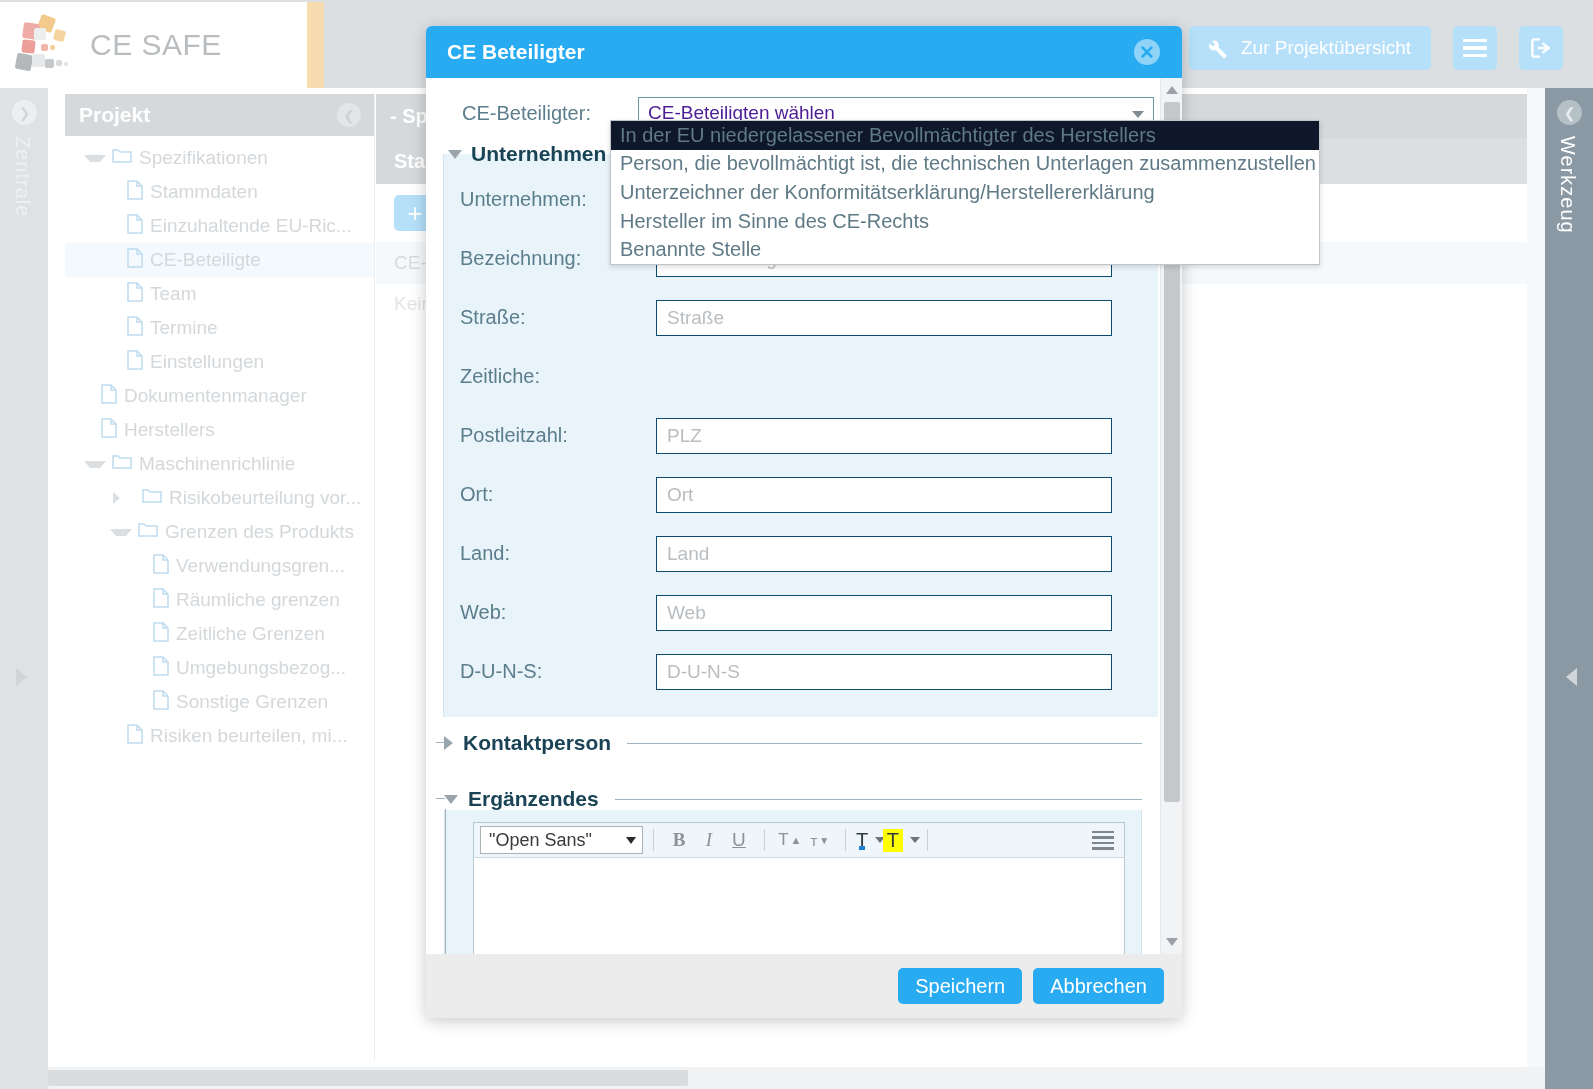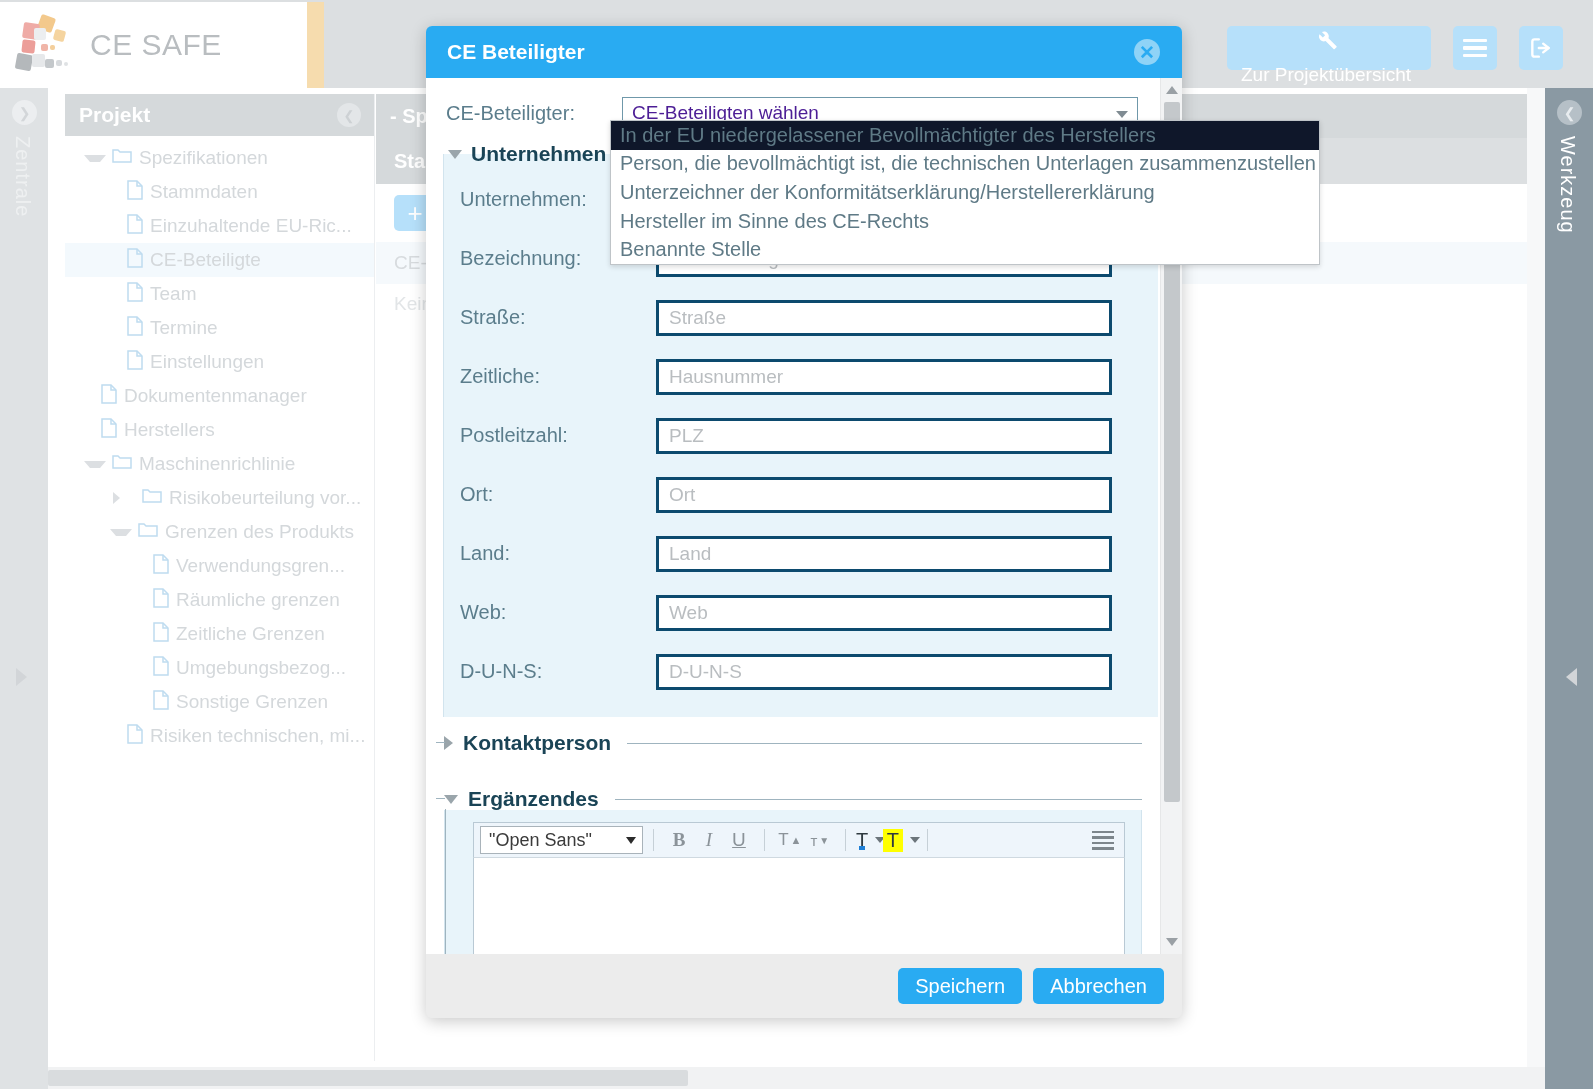--- a/index.html
+++ b/index.html
@@ -34,21 +34,21 @@
     position: absolute; left: 307px; top: 2px; width: 17px; height: 86px;
     background: #f6dcae;
   }
   .top-actions {
     position: absolute; right: 30px; top: 26px;
     display: flex; align-items: center; gap: 22px;
   }
   .btn-proj {
     height: 44px; background: #b6e0fa; border: none; border-radius: 5px;
     color: #ffffff; font-size: 19px; padding: 0 20px 0 14px;
-    display: flex; align-items: center; gap: 12px; cursor: pointer; flex-direction: column;
+    display: flex; align-items: center; gap: 12px; cursor: pointer;
   }
   .btn-square {
     width: 44px; height: 44px; background: #b6e0fa; border: none;
     border-radius: 5px; display: flex; align-items: center; justify-content: center;
     cursor: pointer;
   }
   .hamburger { width: 24px; height: 18px; display: flex; flex-direction: column; justify-content: space-between; }
   .hamburger span { display: block; height: 3.4px; background: #fff; border-radius: 1px; }
 
   
@@ -184,21 +184,21 @@
     border-left: 1px solid #e6e7e8;
   }
   .vscroll .arrow-up, .vscroll .arrow-dn {
     position: absolute; left: 5px; width: 0; height: 0;
   }
   .vscroll .arrow-up { top: 8px; border-left: 6px solid transparent; border-right: 6px solid transparent; border-bottom: 8px solid #9aa0a5; }
   .vscroll .arrow-dn { bottom: 8px; border-left: 6px solid transparent; border-right: 6px solid transparent; border-top: 8px solid #9aa0a5; }
   .vscroll .thumb { position: absolute; left: 3px; top: 24px; width: 16px; height: 700px; background: #c4c8cb; border-radius: 2px; }
 
   .row {
-    display: flex; align-items: center; margin: 0 0 0 0; height: 46px;
+    display: flex; align-items: center; margin: 0 0 0 16px; height: 46px;
   }
   .row .lab {
     width: 196px; flex: 0 0 196px; text-align: left; padding-left: 20px;
     font-size: 20px; color: #5b7d8c;
   }
   .selectbox {
     position: relative; width: 516px; height: 33px; background: #ffffff;
     border: 1px solid #6f98aa; display: flex; align-items: center;
     padding: 0 26px 0 9px; font-size: 19px; color: #4c1d95; cursor: pointer;
   }
@@ -215,21 +215,21 @@
   fieldset.grp > legend {
     font-size: 21px; color: #1a4456; font-weight: 700; padding: 0 8px 0 4px;
     display: flex; align-items: center; gap: 9px;
   }
   .tri-d { width: 0; height: 0; border-left: 7px solid transparent; border-right: 7px solid transparent; border-top: 9px solid #9aa5ab; }
   .tri-r { width: 0; height: 0; border-top: 7px solid transparent; border-bottom: 7px solid transparent; border-left: 9px solid #9aa5ab; }
 
   .frow { display: flex; align-items: center; height: 59px; }
   .frow .lab { width: 212px; flex: 0 0 212px; padding-left: 16px; font-size: 20px; color: #5b7d8c; }
   .finput {
-    width: 456px; height: 36px; border: 3px solid #0c4a6e; background: #ffffff;
+    width: 456px; height: 36px; border: 1px solid #0c4a6e; background: #ffffff;
     font-size: 19px; color: #333; padding: 0 10px; outline: none;
     font-family: "Liberation Sans", sans-serif;
   }
   .finput::placeholder { color: #b9bdc0; }
 
   
   .sect {
     margin: 14px 18px 0 18px; position: relative;
   }
   .sect-head {
@@ -520,21 +520,21 @@
               </svg></span>
             <span class="lbl">Sonstige Grenzen</span>
           </div>
           <div class="tree-row">
             <span style="flex:0 0 40px"></span>
             <span class="tw none"></span>
             <span class="ic-file"><svg width="16" height="20" viewBox="0 0 16 20" fill="none" stroke="#bfdcf0" stroke-width="1.5">
                 <path d="M1 1h9l5 5v13H1z"></path>
                 <path d="M10 1v5h5"></path>
               </svg></span>
-            <span class="lbl">Risiken technischen, mi...</span>
+            <span class="lbl">Risiken beurteilen, mi...</span>
           </div>
         </div>
     </div>
 
     <div class="content-area">
       <div class="content-head">- Spezifikationen</div>
       <div class="tabstrip" id="tabstrip">
           <div class="tab">Stammdaten</div>
           <div class="tab active">Einstellungen</div>
         </div>
@@ -581,21 +581,20 @@
               <div class="frow">
                 <div class="lab">Bezeichnung:</div>
                 <input class="finput" type="text" placeholder="Bezeichnung" style="">
               </div>
               <div class="frow">
                 <div class="lab">Straße:</div>
                 <input class="finput" type="text" placeholder="Straße" style="">
               </div>
               <div class="frow">
                 <div class="lab">Zeitliche:</div>
-                <input class="finput" type="text" placeholder="Hausnummer" style="">
               </div>
               <div class="frow">
                 <div class="lab">Postleitzahl:</div>
                 <input class="finput" type="text" placeholder="PLZ" style="">
               </div>
               <div class="frow">
                 <div class="lab">Ort:</div>
                 <input class="finput" type="text" placeholder="Ort" style="">
               </div>
               <div class="frow">

